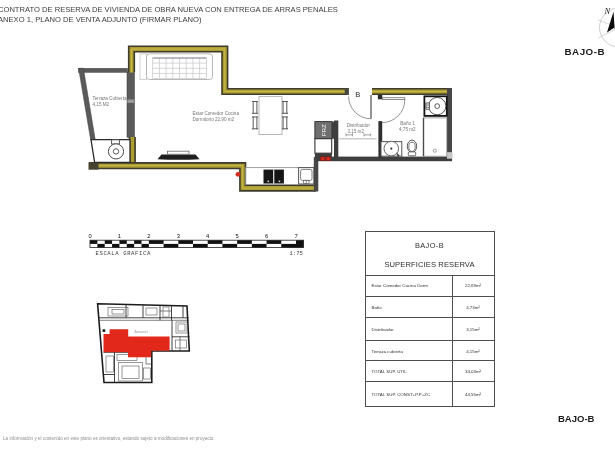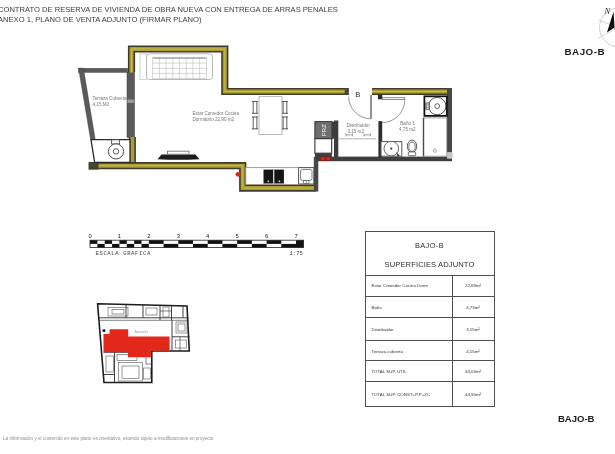--- a/index.html
+++ b/index.html
@@ -345,21 +345,21 @@
 
     <g>
         <text x="134.5" y="333" font-family="Liberation Sans,sans-serif" font-size="3.6" fill="#9a9a9a">Amaniel</text>
       </g>
   </svg>
 
   <div class="abs" style="left:364.5px;top:231px;width:128px;height:174px;border:1.2px solid #4f4f4f;background:#fff;">
 
     <div class="abs" style="left:0;top:9px;width:128px;text-align:center;font-size:7.4px;color:#2e2e2e;letter-spacing:0.4px;">BAJO-B</div>
 
-    <div class="abs" style="left:0;top:28px;width:128px;text-align:center;font-size:7.6px;color:#2e2e2e;letter-spacing:0.1px;">SUPERFICIES ADJUNTO</div>
+    <div class="abs" style="left:0;top:28px;width:128px;text-align:center;font-size:7.6px;color:#2e2e2e;letter-spacing:0.1px;">SUPERFICIES RESERVA</div>
 
     <div class="abs" style="left:0;top:42.5px;width:128px;height:1px;background:#4f4f4f;"></div>
     <div class="abs" style="left:0;top:63.5px;width:128px;height:1px;background:#4f4f4f;"></div>
     <div class="abs" style="left:0;top:85px;width:128px;height:1px;background:#4f4f4f;"></div>
     <div class="abs" style="left:0;top:107.5px;width:128px;height:1px;background:#4f4f4f;"></div>
     <div class="abs" style="left:0;top:128px;width:128px;height:1px;background:#4f4f4f;"></div>
     <div class="abs" style="left:0;top:149px;width:128px;height:1px;background:#4f4f4f;"></div>
     <div class="abs" style="left:86.5px;top:42.5px;width:1px;height:131.5px;background:#4f4f4f;"></div>
 
     <div class="abs" style="left:6px;top:51px;font-size:4.4px;color:#333;">Estar Comedor Cocina Dorm</div>

